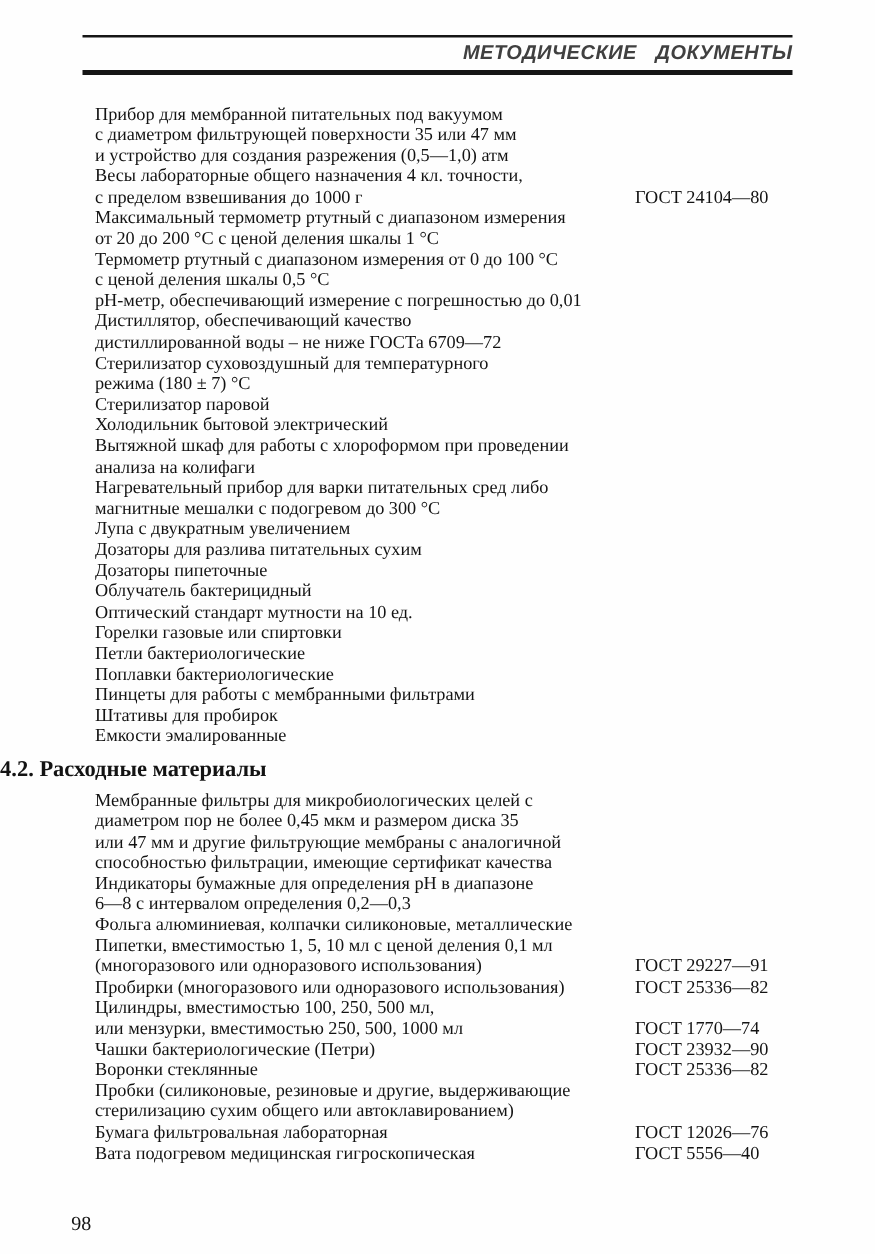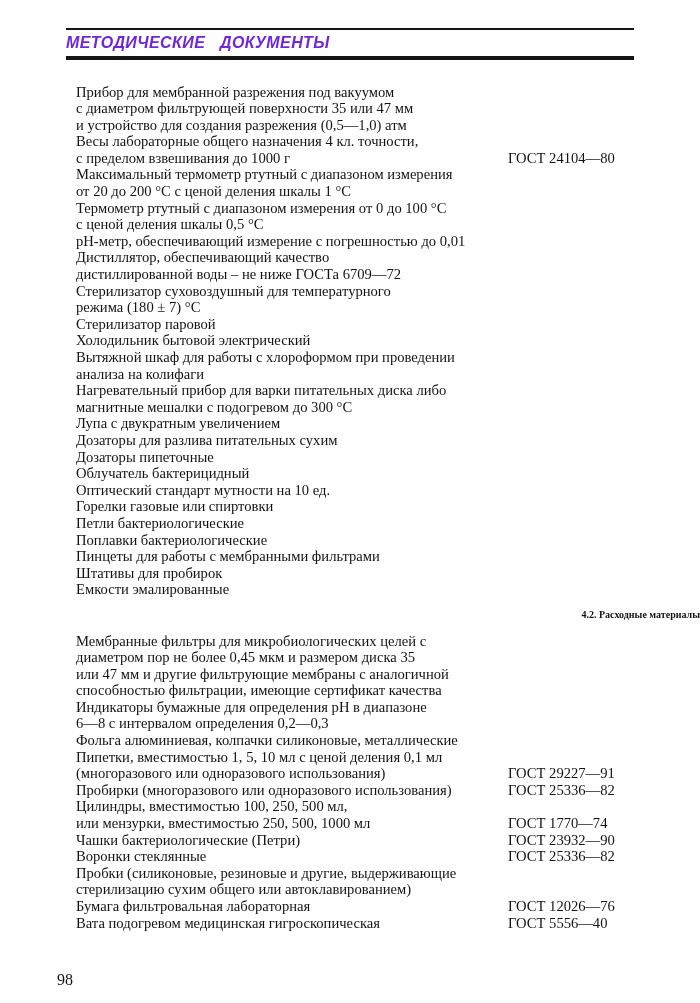--- a/index.html
+++ b/index.html
@@ -17,29 +17,29 @@
     color: #131313;
   }
   .header {
     margin: 28px 66px 0 66px;
   }
   .rule-top {
     height: 2px;
     background: #151515;
   }
   .header-title {
-    text-align: left;
+    text-align: right;
     font-family: "Liberation Sans", sans-serif;
     font-weight: bold;
     font-style: italic;
     font-size: 16px;
     letter-spacing: 0.4px;
     word-spacing: 10px;
     padding: 4px 0 4px 0;
-    color: #6d28d9;
+    color: #404040;
   }
   .rule-bottom {
     height: 3.5px;
     background: #151515;
   }
   .content {
     margin-top: 24px;
     font-size: 14.6px;
     line-height: 16.6px;
   }
@@ -55,23 +55,23 @@
   .line-text {
     display: inline-block;
   }
   .line-gost {
     position: absolute;
     left: 432px;
     top: 0;
     white-space: nowrap;
   }
   .section-heading {
-    text-align: right;
+    text-align: left;
     font-weight: bold;
-    font-size: 10px;
+    font-size: 18px;
     margin: 9px 0 9px 0;
   }
   .page-number {
     position: absolute;
     left: 57px;
     bottom: 14px;
     font-size: 16px;
   }
 </style>
 </head>
@@ -80,39 +80,39 @@
 <div class="page">
 
   <div class="header">
     <div class="rule-top"></div>
     <div class="header-title">МЕТОДИЧЕСКИЕ ДОКУМЕНТЫ</div>
     <div class="rule-bottom"></div>
   </div>
 
   <div class="content">
     <div id="equipment-list" class="list">
-        <div class="line"><span class="line-text">Прибор для мембранной разрежения под вакуумом</span></div>
+        <div class="line"><span class="line-text">Прибор для мембранной питательных под вакуумом</span></div>
         <div class="line"><span class="line-text">с диаметром фильтрующей поверхности 35 или 47 мм</span></div>
         <div class="line"><span class="line-text">и устройство для создания разрежения (0,5—1,0) атм</span></div>
         <div class="line"><span class="line-text">Весы лабораторные общего назначения 4 кл. точности,</span></div>
         <div class="line"><span class="line-text">с пределом взвешивания до 1000 г</span><span class="line-gost">ГОСТ 24104—80</span></div>
         <div class="line"><span class="line-text">Максимальный термометр ртутный с диапазоном измерения</span></div>
         <div class="line"><span class="line-text">от 20 до 200 °С с ценой деления шкалы 1 °С</span></div>
         <div class="line"><span class="line-text">Термометр ртутный с диапазоном измерения от 0 до 100 °С</span></div>
         <div class="line"><span class="line-text">с ценой деления шкалы 0,5 °С</span></div>
         <div class="line"><span class="line-text">рН-метр, обеспечивающий измерение с погрешностью до 0,01</span></div>
         <div class="line"><span class="line-text">Дистиллятор, обеспечивающий качество</span></div>
         <div class="line"><span class="line-text">дистиллированной воды – не ниже ГОСТа 6709—72</span></div>
         <div class="line"><span class="line-text">Стерилизатор суховоздушный для температурного</span></div>
         <div class="line"><span class="line-text">режима (180 ± 7) °С</span></div>
         <div class="line"><span class="line-text">Стерилизатор паровой</span></div>
         <div class="line"><span class="line-text">Холодильник бытовой электрический</span></div>
         <div class="line"><span class="line-text">Вытяжной шкаф для работы с хлороформом при проведении</span></div>
         <div class="line"><span class="line-text">анализа на колифаги</span></div>
-        <div class="line"><span class="line-text">Нагревательный прибор для варки питательных диска либо</span></div>
+        <div class="line"><span class="line-text">Нагревательный прибор для варки питательных сред либо</span></div>
         <div class="line"><span class="line-text">магнитные мешалки с подогревом до 300 °С</span></div>
         <div class="line"><span class="line-text">Лупа с двукратным увеличением</span></div>
         <div class="line"><span class="line-text">Дозаторы для разлива питательных сухим</span></div>
         <div class="line"><span class="line-text">Дозаторы пипеточные</span></div>
         <div class="line"><span class="line-text">Облучатель бактерицидный</span></div>
         <div class="line"><span class="line-text">Оптический стандарт мутности на 10 ед.</span></div>
         <div class="line"><span class="line-text">Горелки газовые или спиртовки</span></div>
         <div class="line"><span class="line-text">Петли бактериологические</span></div>
         <div class="line"><span class="line-text">Поплавки бактериологические</span></div>
         <div class="line"><span class="line-text">Пинцеты для работы с мембранными фильтрами</span></div>

